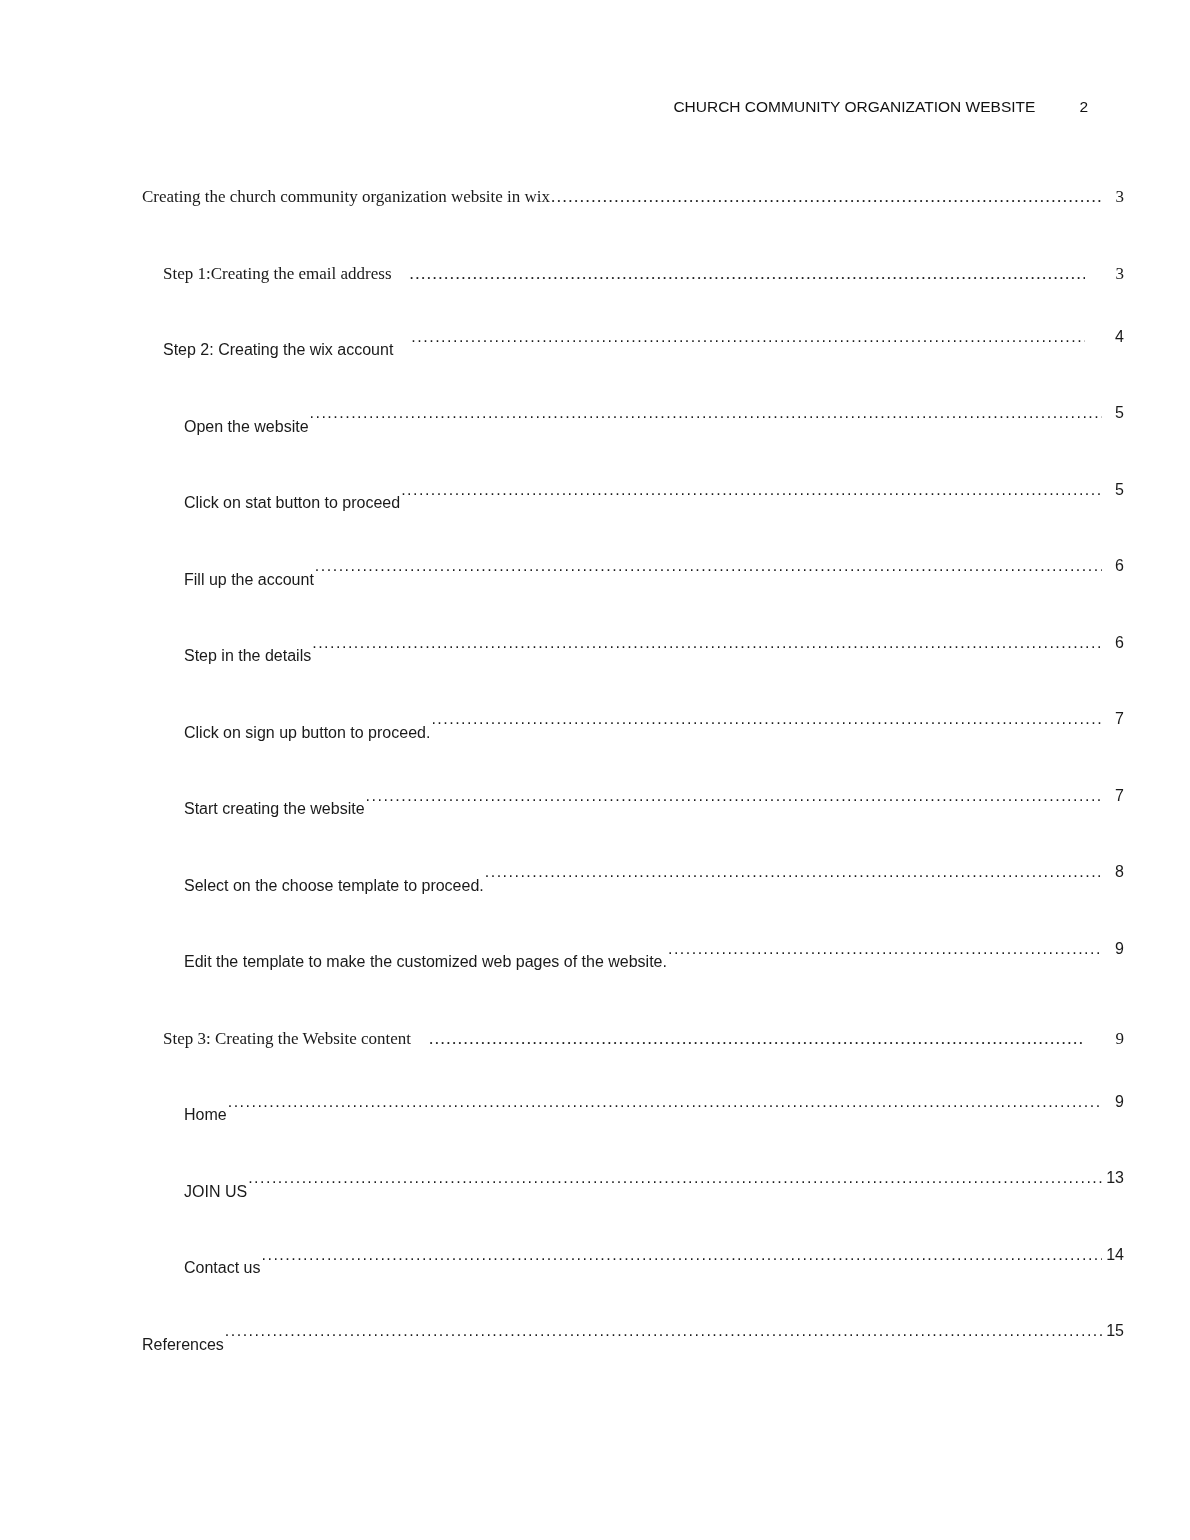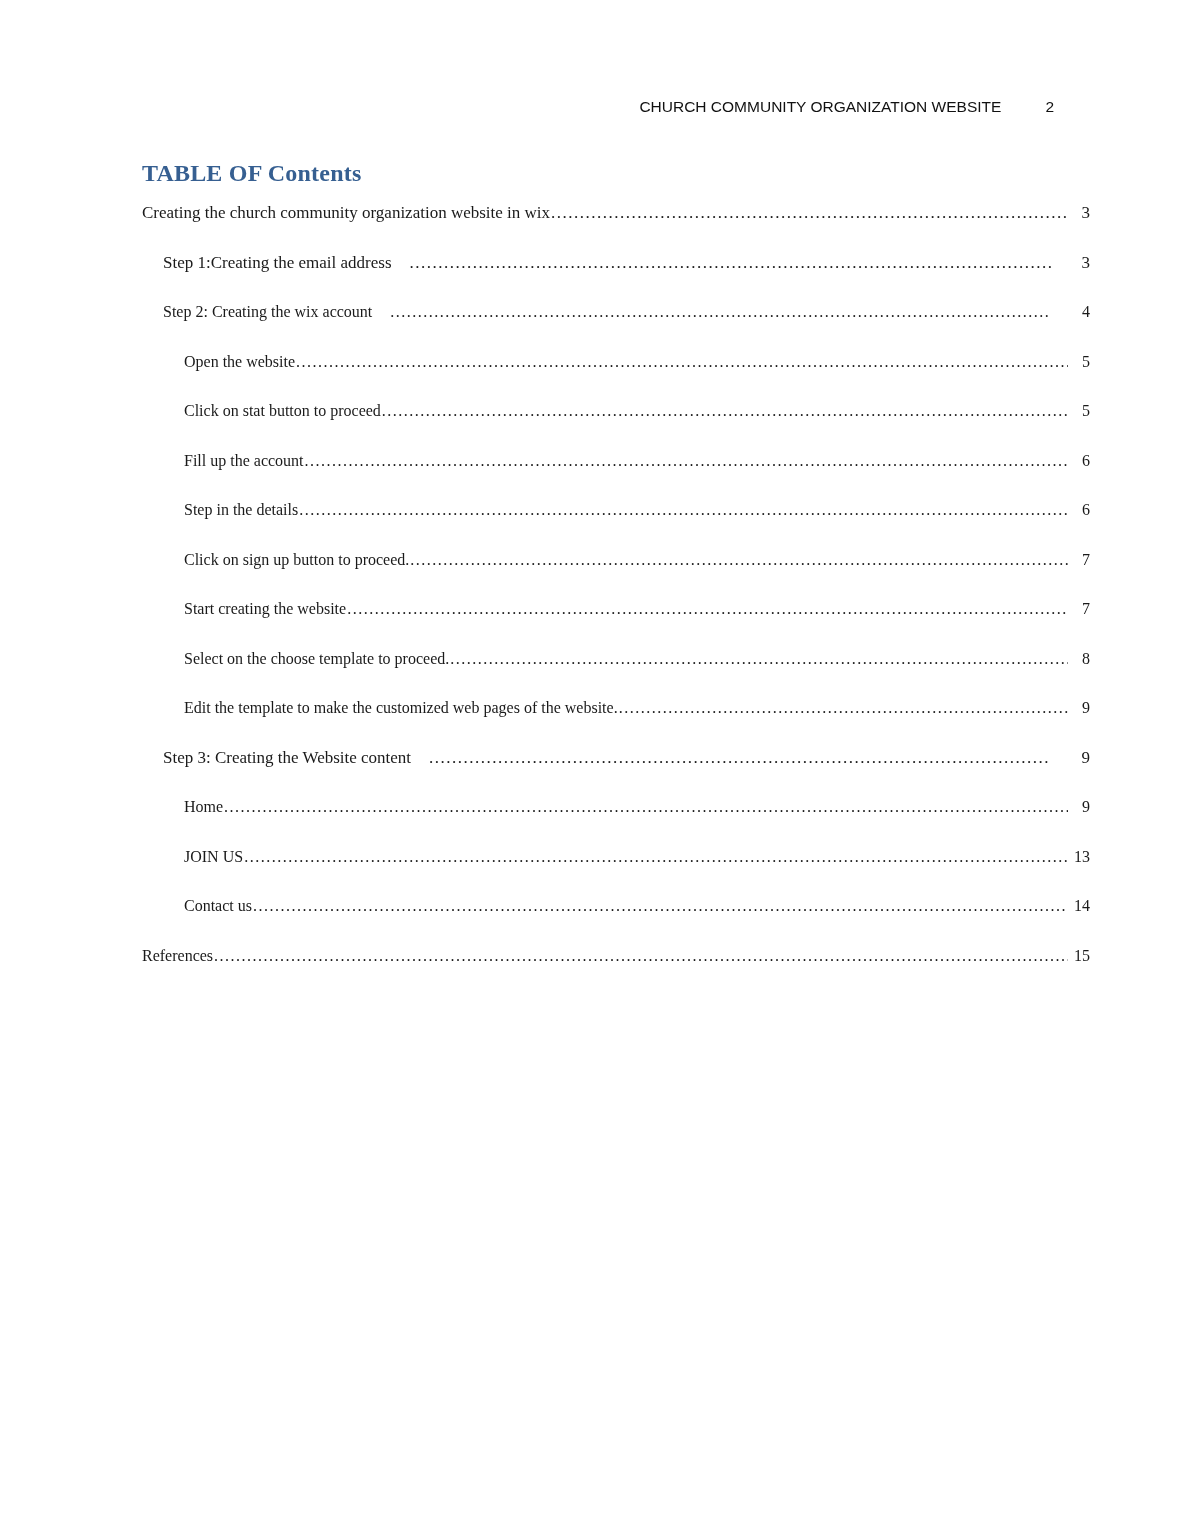--- a/index.html
+++ b/index.html
@@ -9,21 +9,21 @@
     height: 1540px;
     margin: 0 auto;
     background: #ffffff;
     font-family: "Liberation Sans", sans-serif;
     color: #1a1a1a;
     overflow: hidden;
   }
   .page {
     width: 1190px;
     height: 1540px;
-    padding: 98px 100px 0 142px;
+    padding: 98px 66px 0 142px;
     position: relative;
   }
   .page-header {
     display: flex;
     justify-content: flex-end;
     align-items: baseline;
     gap: 44px;
     padding-right: 36px;
     font-family: "Liberation Sans", sans-serif;
     font-size: 15.5px;
@@ -43,27 +43,28 @@
     display: flex;
     align-items: baseline;
     margin-bottom: 29.5px;
     line-height: 20px;
   }
   .toc-row.serif {
     font-family: "Liberation Serif", serif;
     font-size: 17px;
   }
   .toc-row.sans {
-    font-family: Liberation Serif, serif;
+    font-family: Liberation Sans, sans-serif;
     font-size: 16px;
+    align-items: center;
   }
   .level-1 { padding-left: 0; }
   .level-2 { padding-left: 21px; gap: 17px; }
   .level-3 { padding-left: 42px; }
-  .toc-label { white-space: nowrap; }
+  .toc-label { white-space: nowrap; margin-top: 27px; }
   .toc-leader {
     flex: 1;
     overflow: hidden;
     white-space: nowrap;
     letter-spacing: 1.5px;
     padding: 0 1px;
   }
   .toc-leader::after {
     content: "....................................................................................................................................................................................................................................................................................................";
   }
@@ -76,21 +77,20 @@
 </head>
 <body>
 
 <div class="page">
 
   <div class="page-header">
     <span>CHURCH COMMUNITY ORGANIZATION WEBSITE</span>
     <span>2</span>
   </div>
 
-  <div class="toc-title">TABLE OF Contents</div>
 
   <div class="toc-list" id="toc-list">
       <div class="toc-row level-1 serif">
         <span class="toc-label">Creating the church community organization website in wix</span>
         <span class="toc-leader"></span>
         <span class="toc-page">3</span>
       </div>
       <div class="toc-row level-2 serif">
         <span class="toc-label">Step 1:Creating the email address</span>
         <span class="toc-leader"></span>

